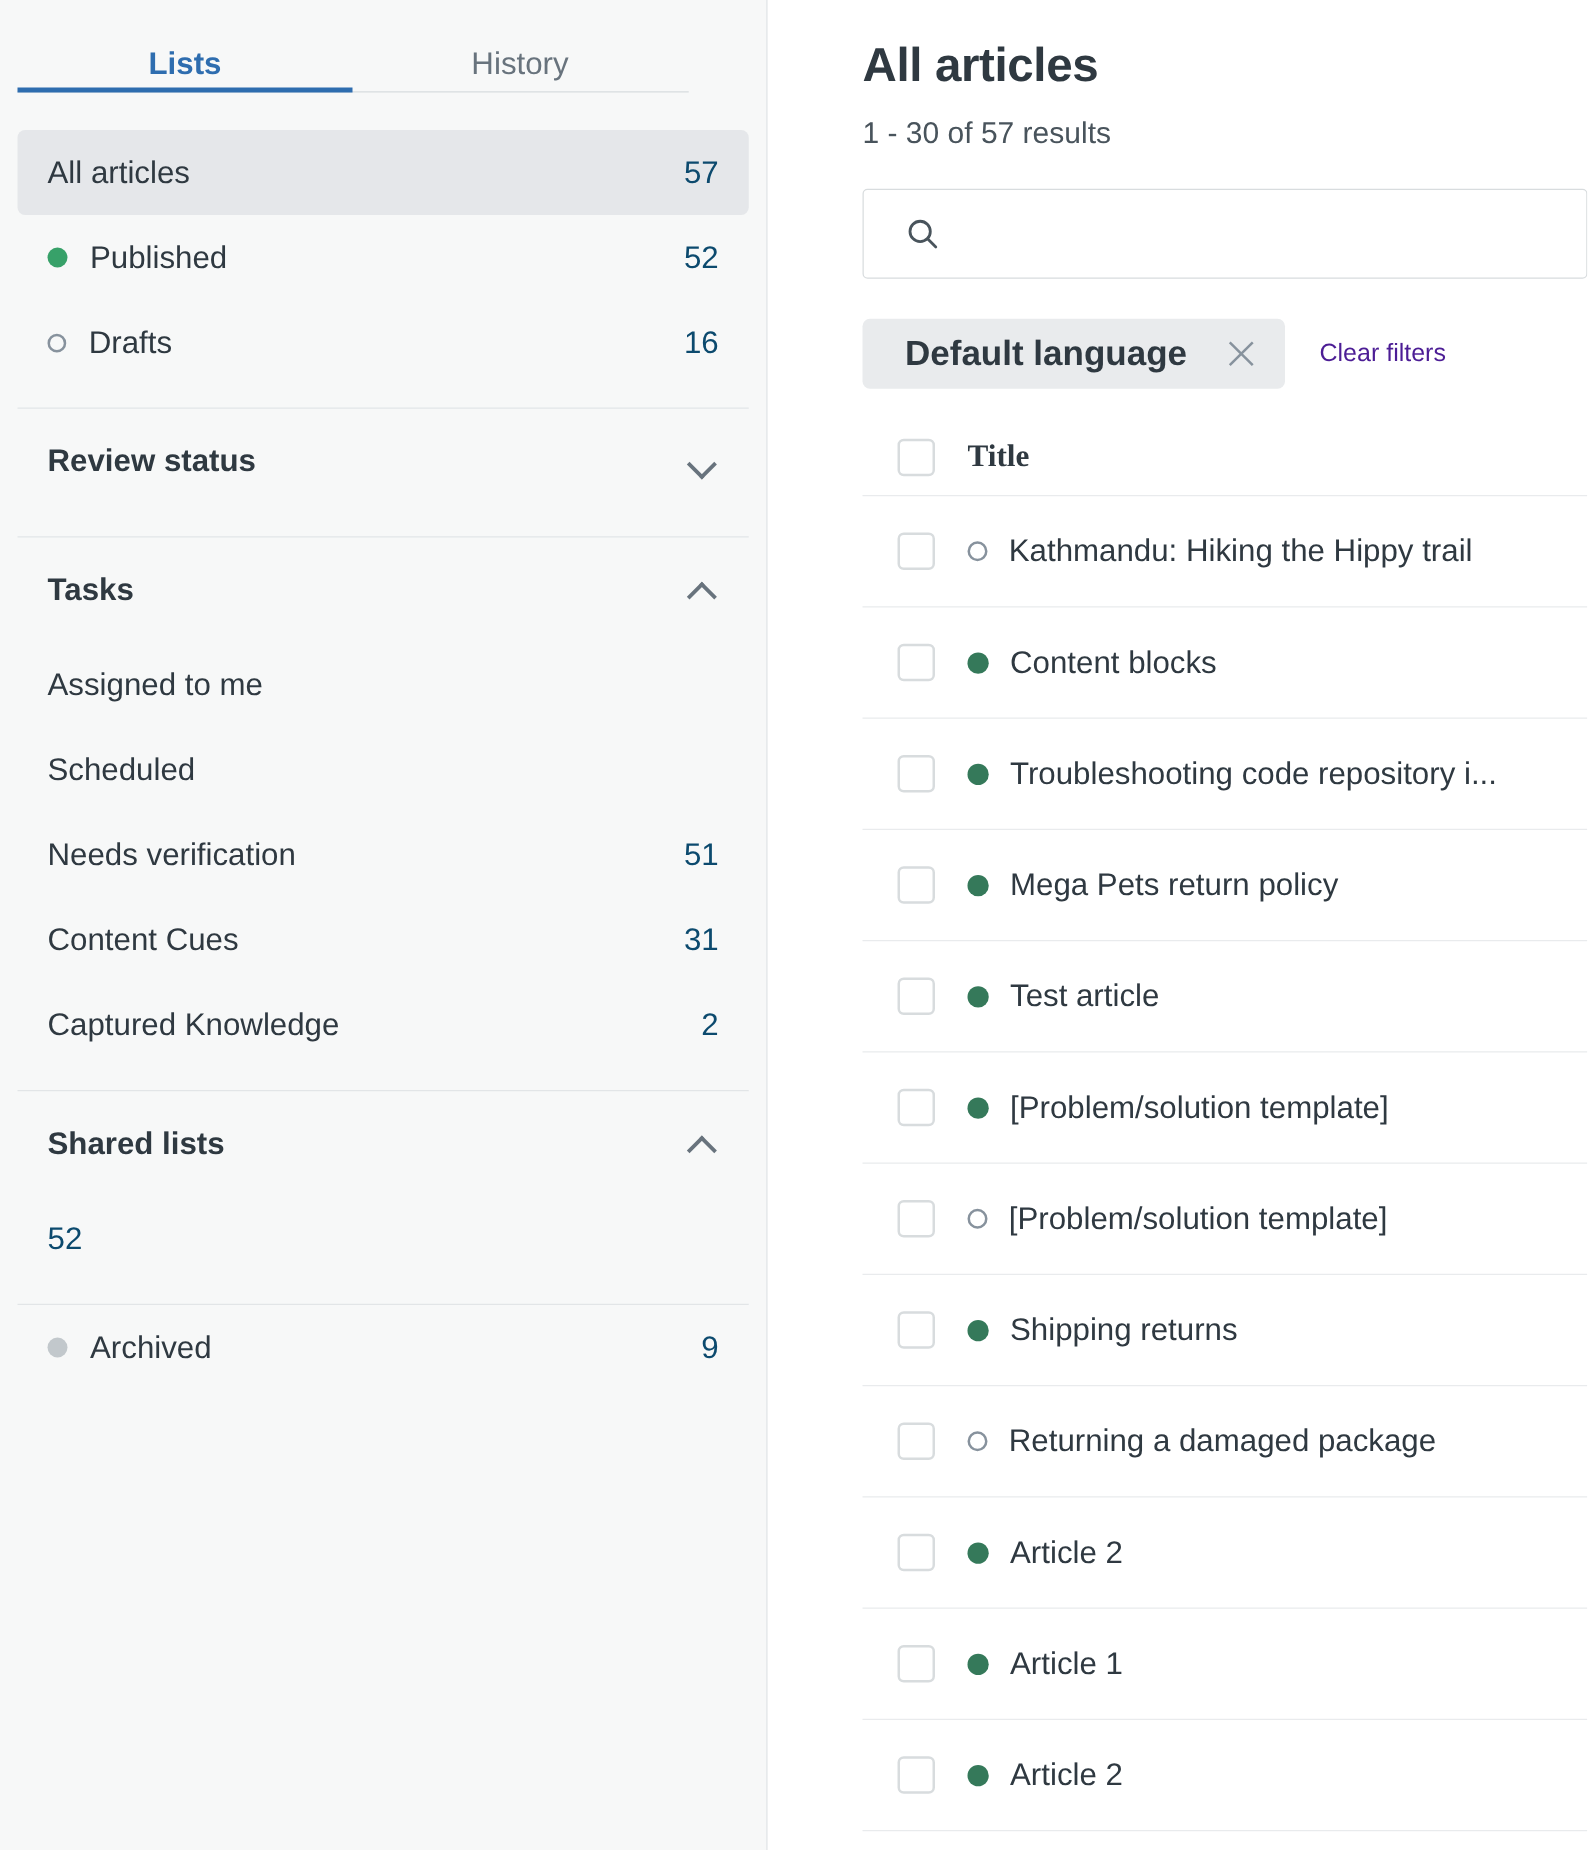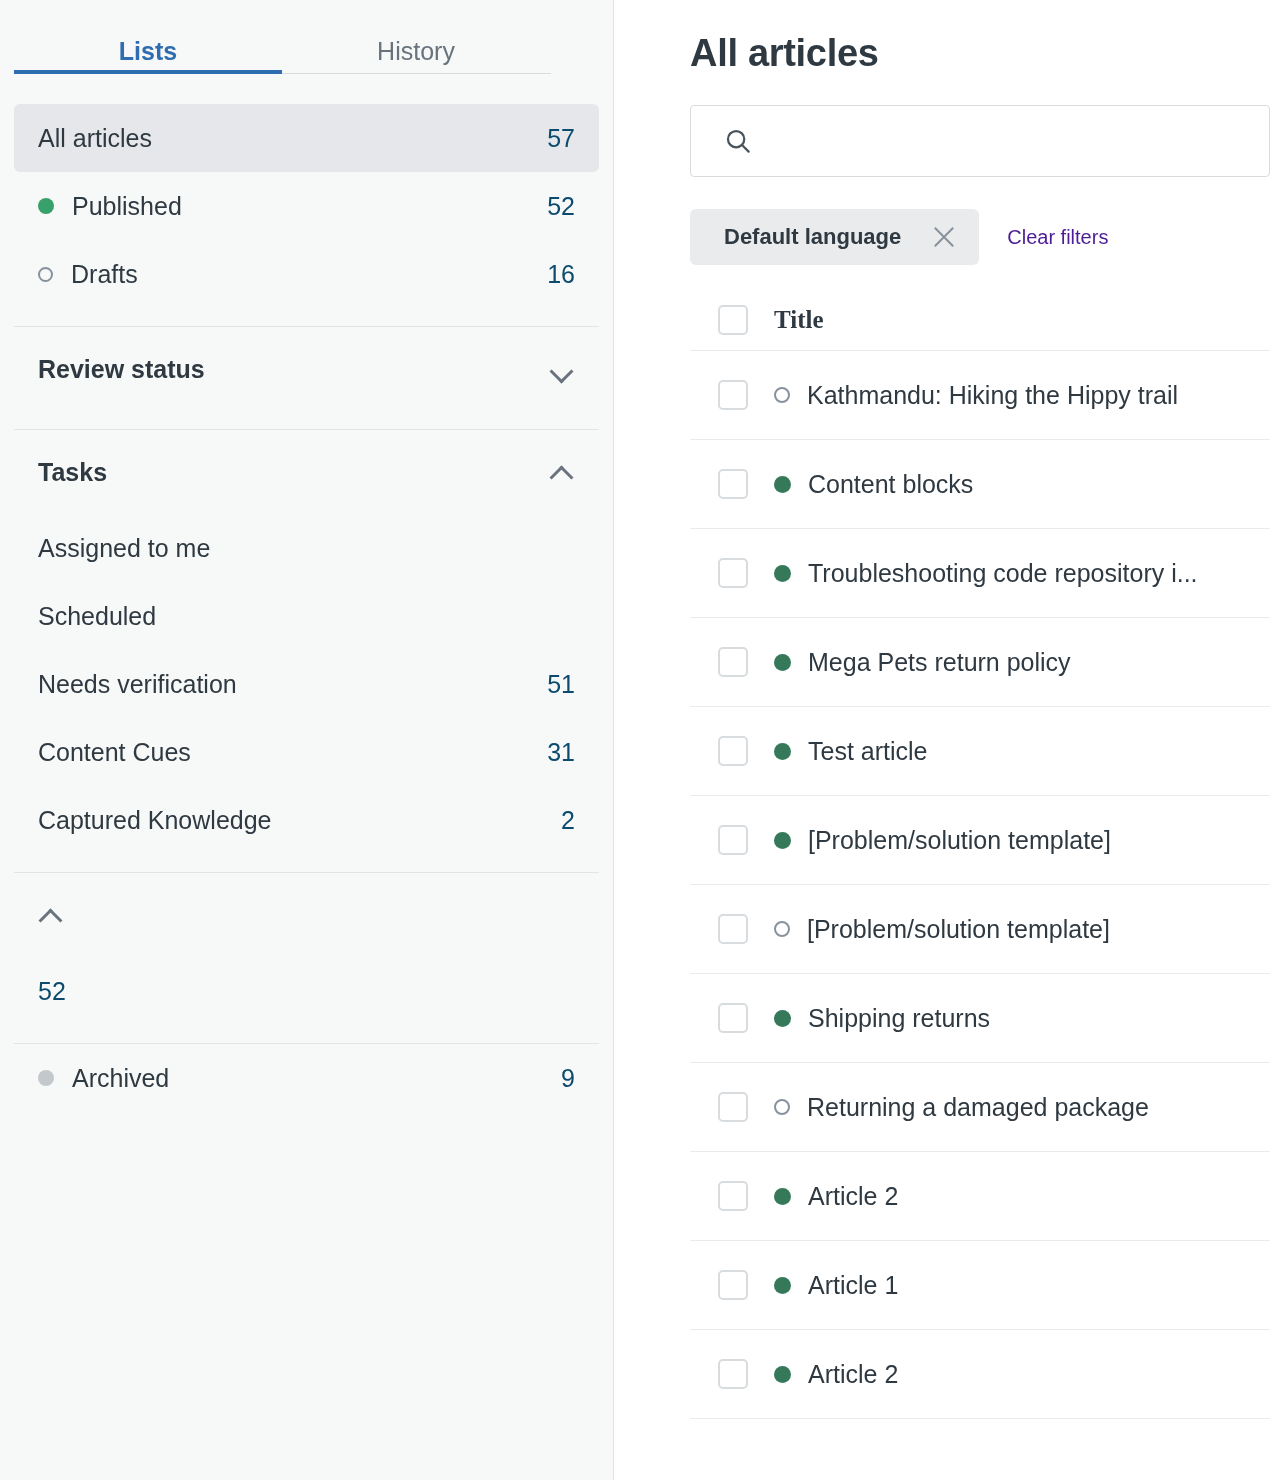--- a/index.html
+++ b/index.html
@@ -188,21 +188,21 @@
   .chip {
     background: #E9EBED;
     border-radius: 6px;
     height: 56px;
     display: flex;
     align-items: center;
     padding: 0 22px 0 34px;
     cursor: pointer;
   }
   .chip .chip-label {
-    font-size: 22px;
+    font-size: 28px;
     font-weight: bold;
     color: #2F3941;
     margin-right: 30px;
   }
   .chip .chip-x {
     width: 26px; height: 26px;
     position: relative;
     flex: 0 0 26px;
     cursor: pointer;
   }
@@ -337,20 +337,21 @@
         <span class="count">31</span>
       </div>
       <div class="nav-item">
         <span class="label">Captured Knowledge</span>
         <span class="count">2</span>
       </div>
 
       <div class="divider"></div>
 
       <div class="section-head">
+        <span class="label">Shared lists</span>
         <span class="chev up"></span>
       </div>
 
       <div class="nav-item">
         <span class="count">52</span>
       </div>
 
       <div class="divider"></div>
 
       <div class="nav-item with-dot">
@@ -358,20 +359,21 @@
         <span class="label">Archived</span>
         <span class="count">9</span>
       </div>
 
     </div>
   </aside>
 
   <main class="main">
 
     <h1 class="page-title">All articles</h1>
+    <div class="results-count">1 - 30 of 57 results</div>
 
     <div class="search-box">
       <span class="search-icon">
         <svg width="30" height="30" viewBox="0 0 24 24" fill="none" stroke="#49545C" stroke-width="1.8" stroke-linecap="round">
           <circle cx="10.5" cy="10.5" r="6.5"></circle>
           <line x1="15.4" y1="15.4" x2="20.5" y2="20.5"></line>
         </svg>
       </span>
       <input type="text" placeholder="" style="">
     </div>

